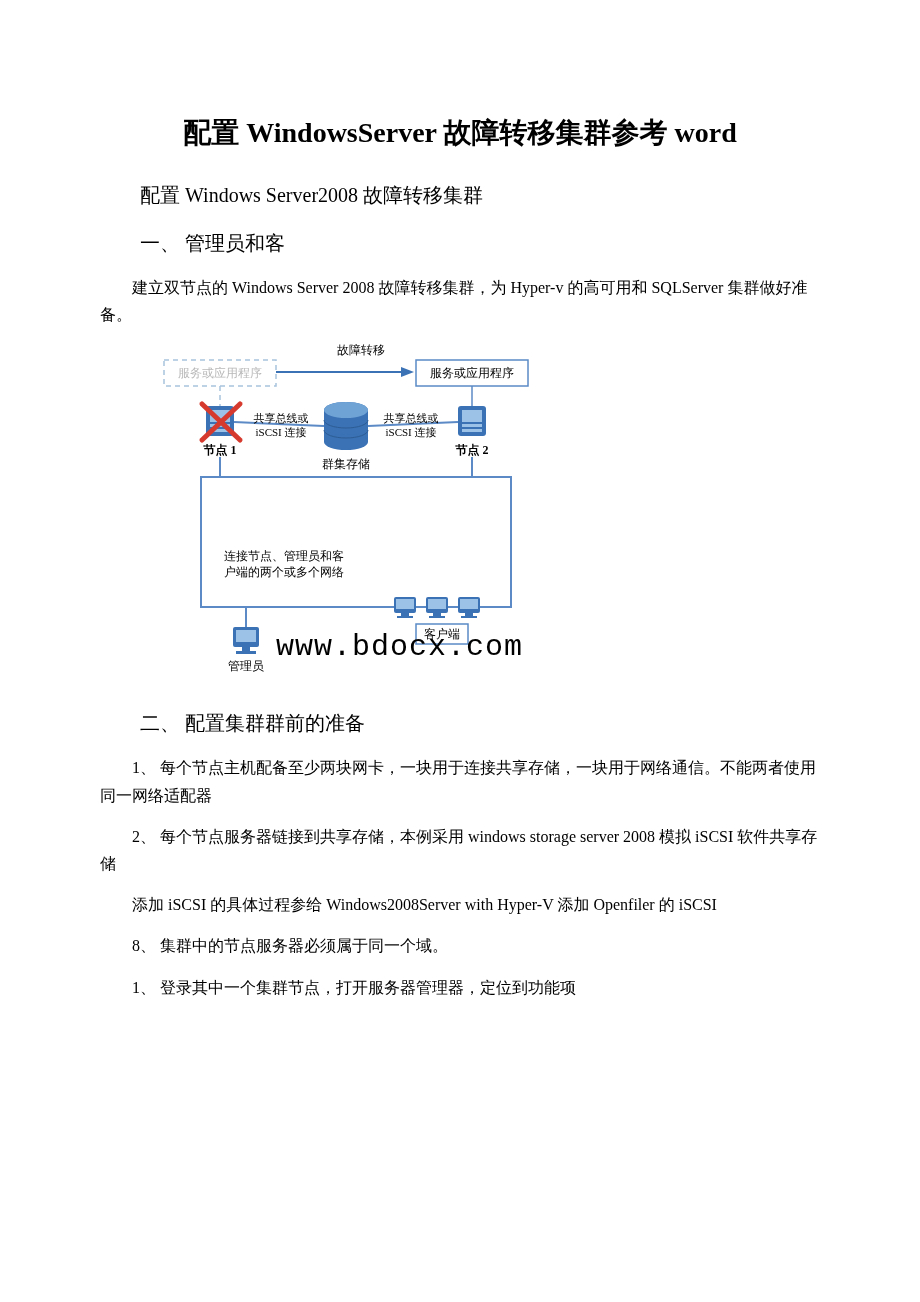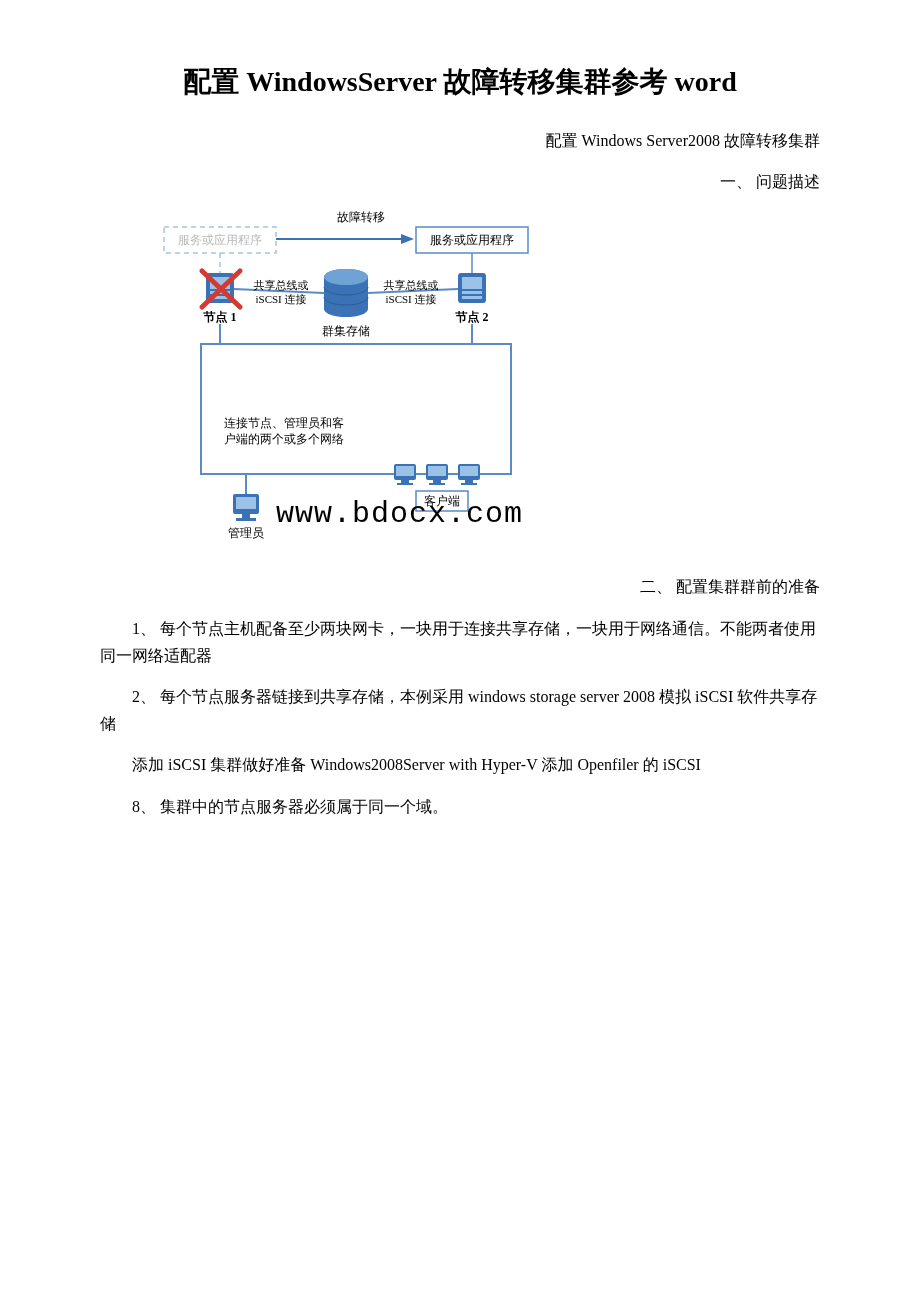--- a/index.html
+++ b/index.html
@@ -4,41 +4,40 @@
 <style>
   body {
     margin: 0;
     padding: 0;
     background: #ffffff;
     font-family: "SimSun", "Times New Roman", serif;
     color: #000;
     width: 920px;
   }
   .page {
-    padding: 63px 100px 60px 100px;
+    padding: 114px 100px 60px 100px;
   }
   .title {
     font-size: 28px;
     font-weight: bold;
     text-align: center;
     margin-bottom: 26px;
     font-family: "SimHei", "SimSun", serif;
   }
   .para {
     font-size: 16px;
     line-height: 1.7;
     margin: 0 0 14px 0;
     text-indent: 2em;
   }
   .section-line {
-    font-size: 16px;
+    font-size: 20px;
     line-height: 1.7;
     margin: 0 0 14px 0;
     text-indent: 2em;
-    text-align: right;
   }
   .diagram-wrap {
     margin: 8px 0 14px 46px;
   }
   svg { display:block; }
   .watermark {
     position: relative;
   }
   .wm-text {
     position: absolute;
@@ -52,22 +51,23 @@
   }
 </style>
 </head>
 <body>
 
 <div class="page">
   <div class="title">配置 WindowsServer 故障转移集群参考 word</div>
 
   <div class="section-line">配置 Windows Server2008 故障转移集群</div>
 
-  <div class="section-line">一、            问题描述</div>
+  <div class="section-line">一、            管理员和客</div>
 
+  <div class="para" style="text-indent:2em;">建立双节点的 Windows Server 2008 故障转移集群，为 Hyper-v 的高可用和 SQLServer 集群做好准备。</div>
 
   <div class="diagram-wrap watermark">
     <svg width="430" height="350" viewBox="0 0 430 350">
 
       <text x="215" y="12" text-anchor="middle" font-size="12" font-family="SimSun" fill="#000">故障转移</text>
 
       <line x1="130" y1="30" x2="255" y2="30" stroke="#3a72b5" stroke-width="2"></line>
       <polygon points="255,25 268,30 255,35" fill="#3a72b5"></polygon>
 
       <rect x="18" y="18" width="112" height="26" fill="none" stroke="#a9c3de" stroke-width="1.5" stroke-dasharray="5,4"></rect>
@@ -161,17 +161,18 @@
       <rect x="270" y="282" width="52" height="20" fill="#fff" stroke="#5b8ac6" stroke-width="1.5"></rect>
       <text x="296" y="296" text-anchor="middle" font-size="12" font-family="SimSun" fill="#000">客户端</text>
     </svg>
     <div class="wm-text">www.bdocx.com</div>
   </div>
 
   <div class="section-line">二、            配置集群群前的准备</div>
 
   <div class="para">1、  每个节点主机配备至少两块网卡，一块用于连接共享存储，一块用于网络通信。不能两者使用同一网络适配器</div>
   <div class="para">2、  每个节点服务器链接到共享存储，本例采用 windows storage server 2008 模拟 iSCSI 软件共享存储</div>
-  <div class="para">添加 iSCSI 集群做好准备 Windows2008Server with Hyper-V 添加 Openfiler 的 iSCSI</div>
+  <div class="para">添加 iSCSI 的具体过程参给 Windows2008Server with Hyper-V 添加 Openfiler 的 iSCSI</div>
   <div class="para">8、  集群中的节点服务器必须属于同一个域。</div>
 
 
+  <div class="para">1、  登录其中一个集群节点，打开服务器管理器，定位到功能项</div>
 </div>
 
 </body></html>

